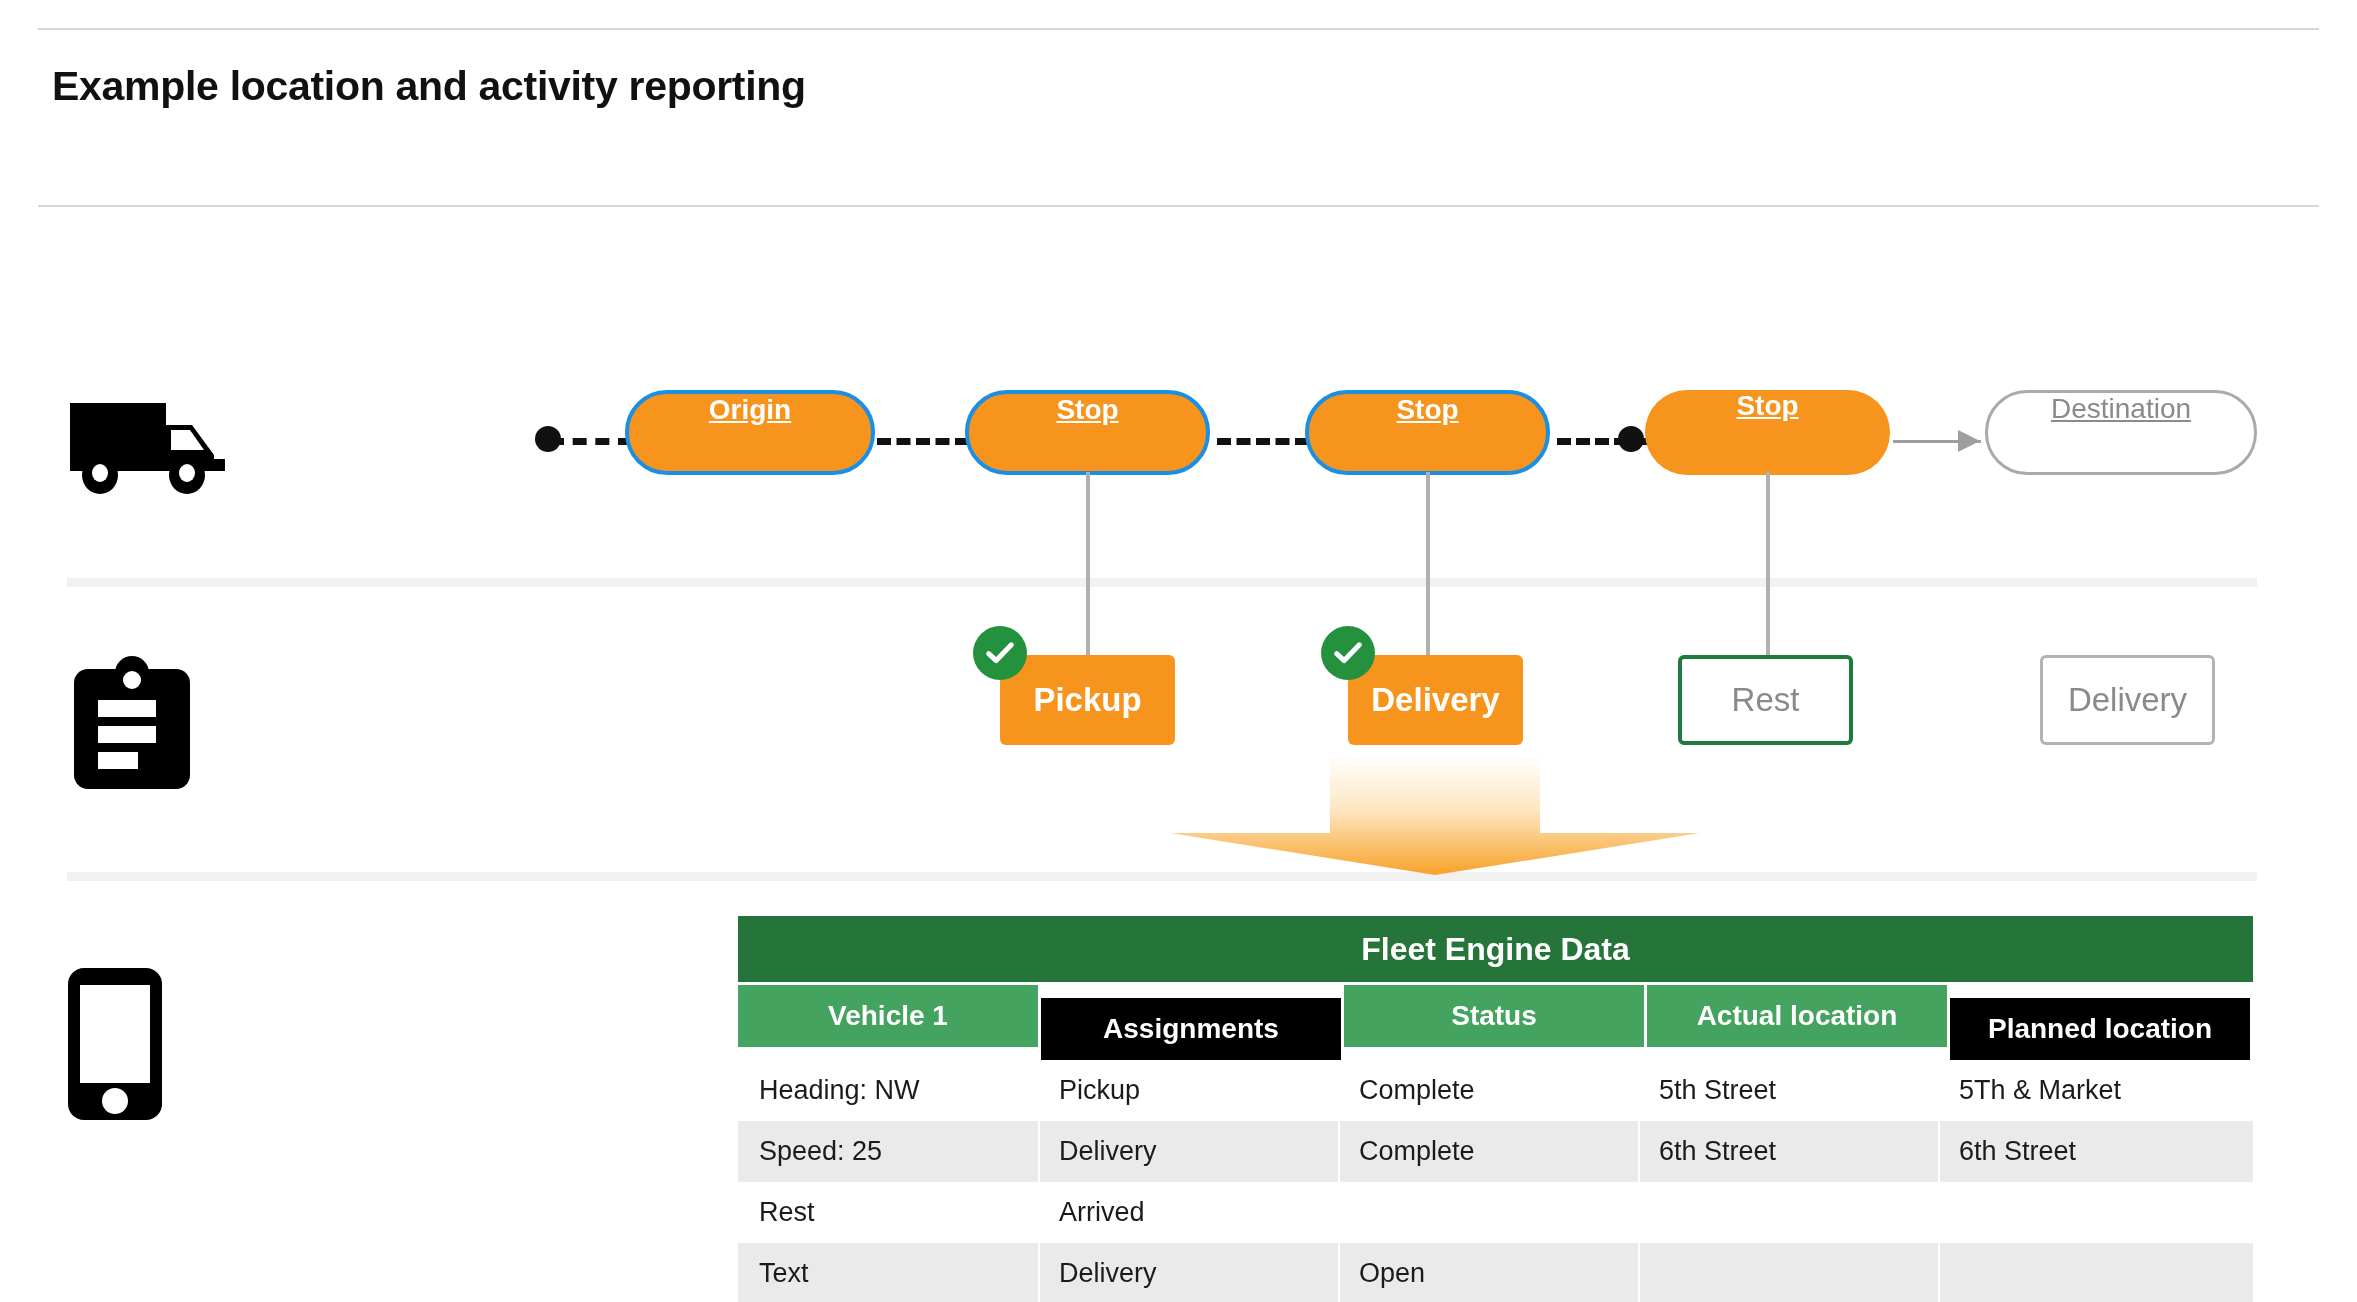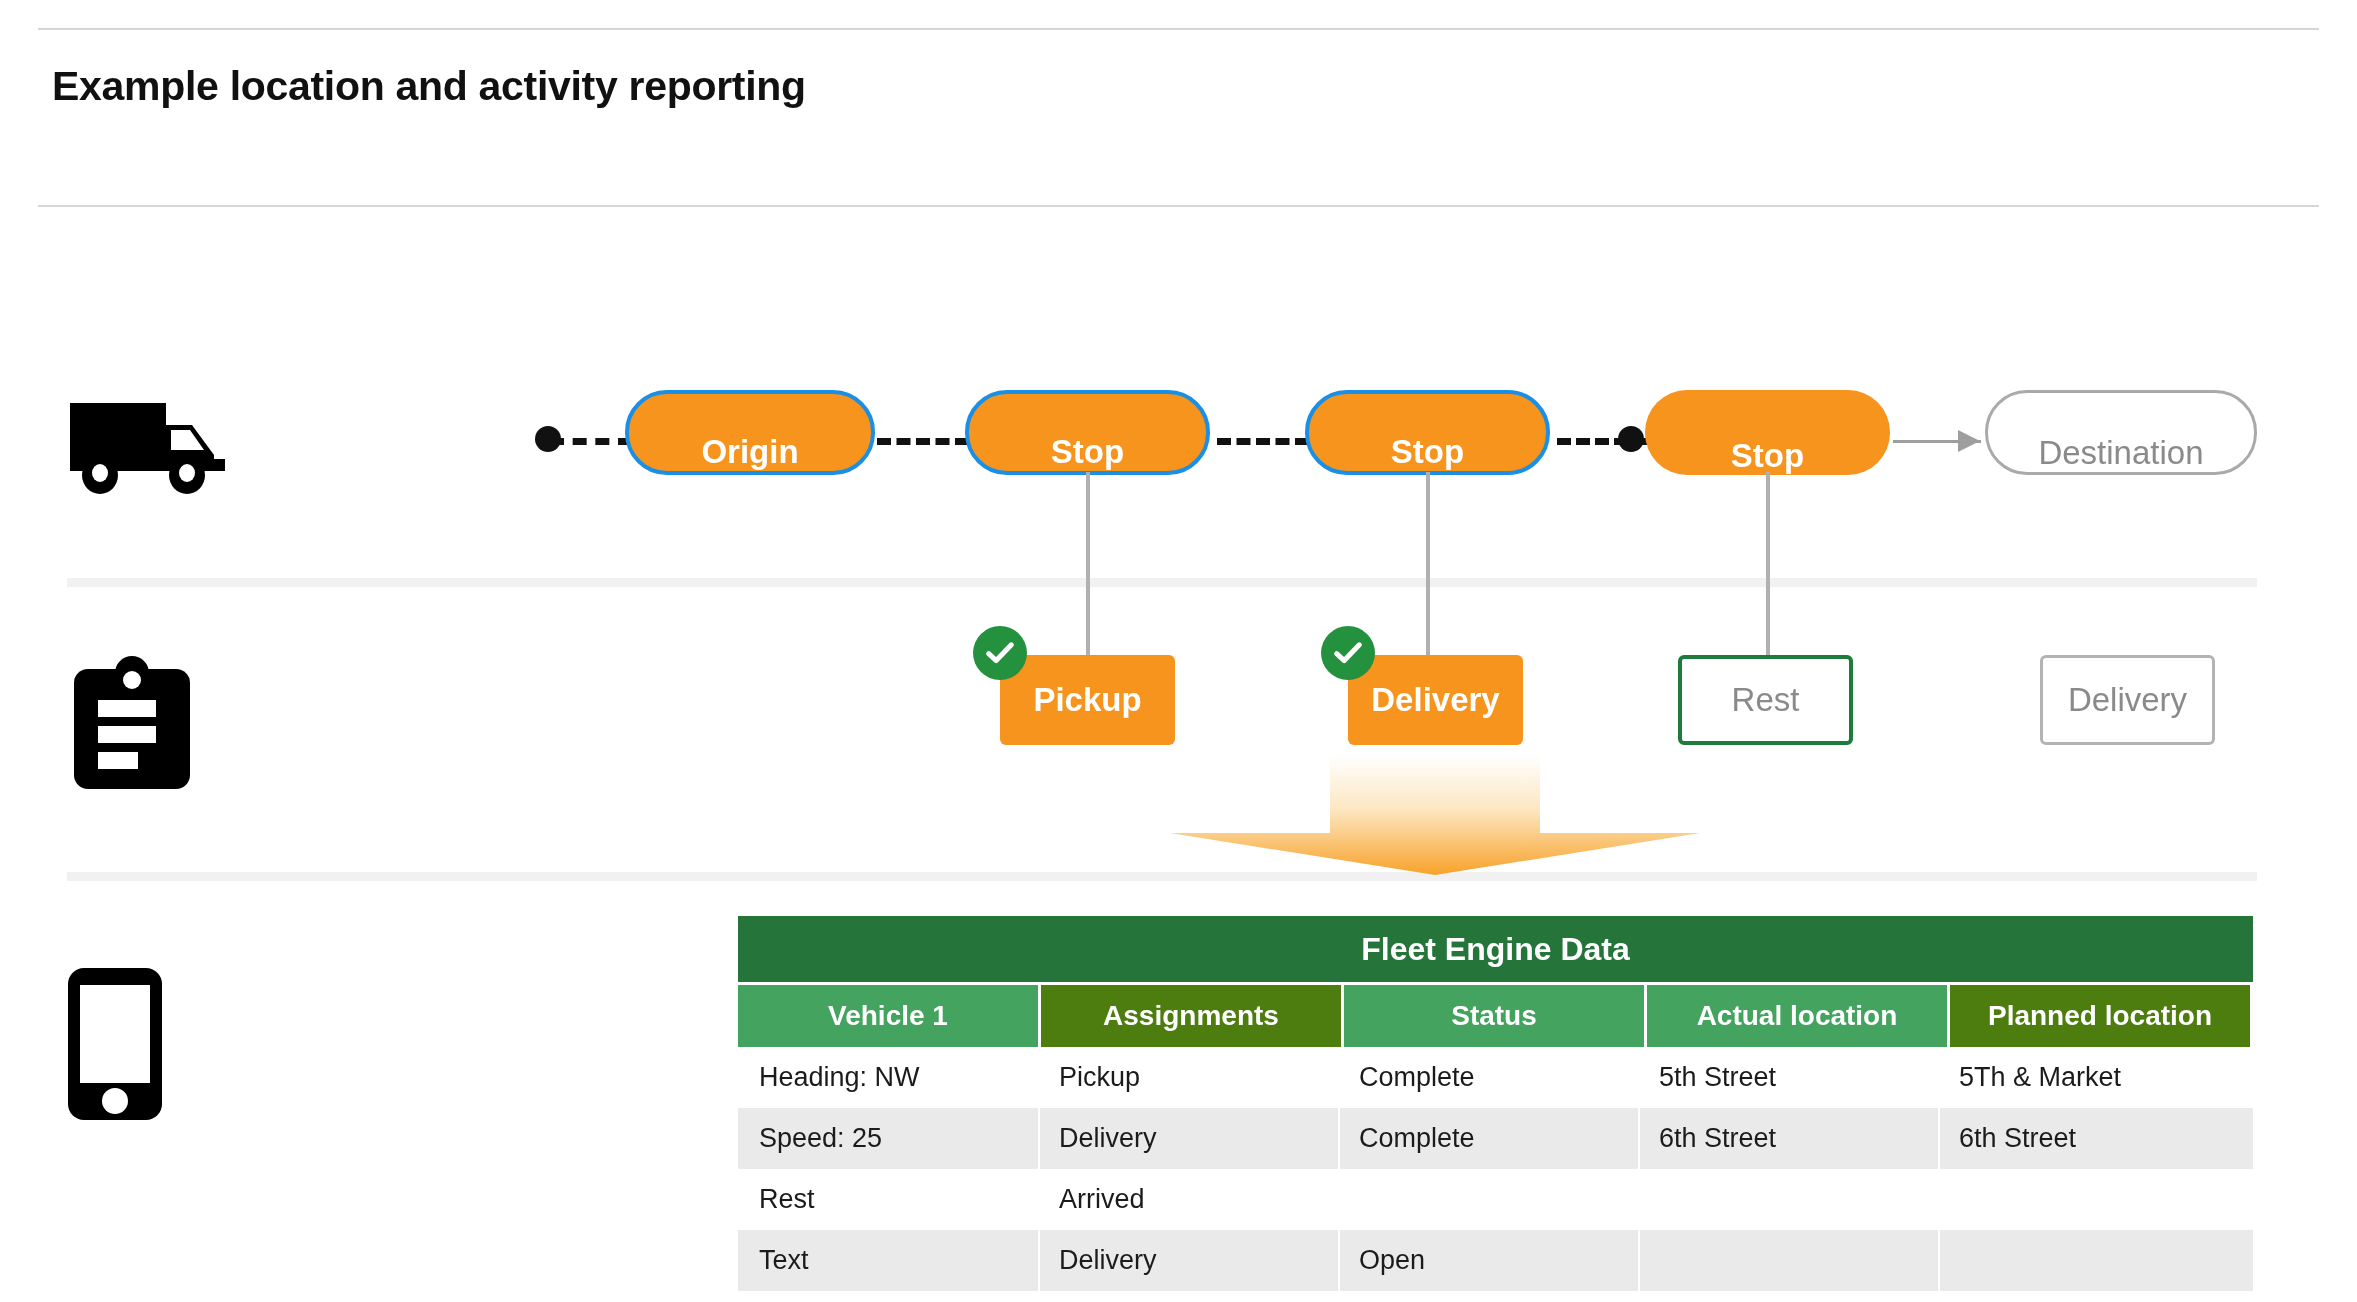--- a/index.html
+++ b/index.html
@@ -40,23 +40,24 @@
   
   .truck{left:70px;top:399px;width:155px;height:95px;}
   
   .clipboard{left:72px;top:655px;width:120px;height:136px;}
   
   .phone{left:68px;top:968px;width:94px;height:152px;}
 
   .pill{
     position:absolute;top:390px;height:85px;
     border-radius:42px;
-    display:flex;align-items:flex-end;justify-content:center;
-    font-size:33px;font-weight:600;color:#ffffff;
+    display:flex;align-items:flex-start;justify-content:center;
+    font-size:28px;font-weight:600;color:#ffffff;
     box-sizing:border-box;
+    text-decoration:underline;
   }
   .pill.orange{background:#f7941e;border:4px solid #1a8fe3;}
   .pill.orange-plain{background:#f7941e;border:none;}
   .pill.ghost{
     background:#ffffff;border:3px solid #aaaaaa;color:#8a8a8a;font-weight:500;
   }
 
   #pill-origin{left:625px;width:250px;}
   #pill-stop-1{left:965px;width:245px;}
   #pill-stop-2{left:1305px;width:245px;}
@@ -142,21 +143,21 @@
   .thead{
     display:flex;gap:3px;margin-top:3px;
   }
   .th{
     height:62px;
     display:flex;align-items:center;justify-content:center;
     color:#ffffff;font-size:28px;font-weight:700;
     box-sizing:border-box;
   }
   .th.shade-a{background:#43a35f;}
-  .th.shade-b{background:#4d7c0f;}
+  .th.shade-b{background:#000000;margin-top:13px;}
 
   .trow{display:flex;height:61px;}
   .trow.alt{background:#eaeaea;}
   .td{
     display:flex;align-items:center;
     padding-left:21px;
     font-size:27px;color:#1b1b1b;
     box-sizing:border-box;
   }
   .trow.alt .td + .td{box-shadow:inset 2px 0 0 #ffffff;}

